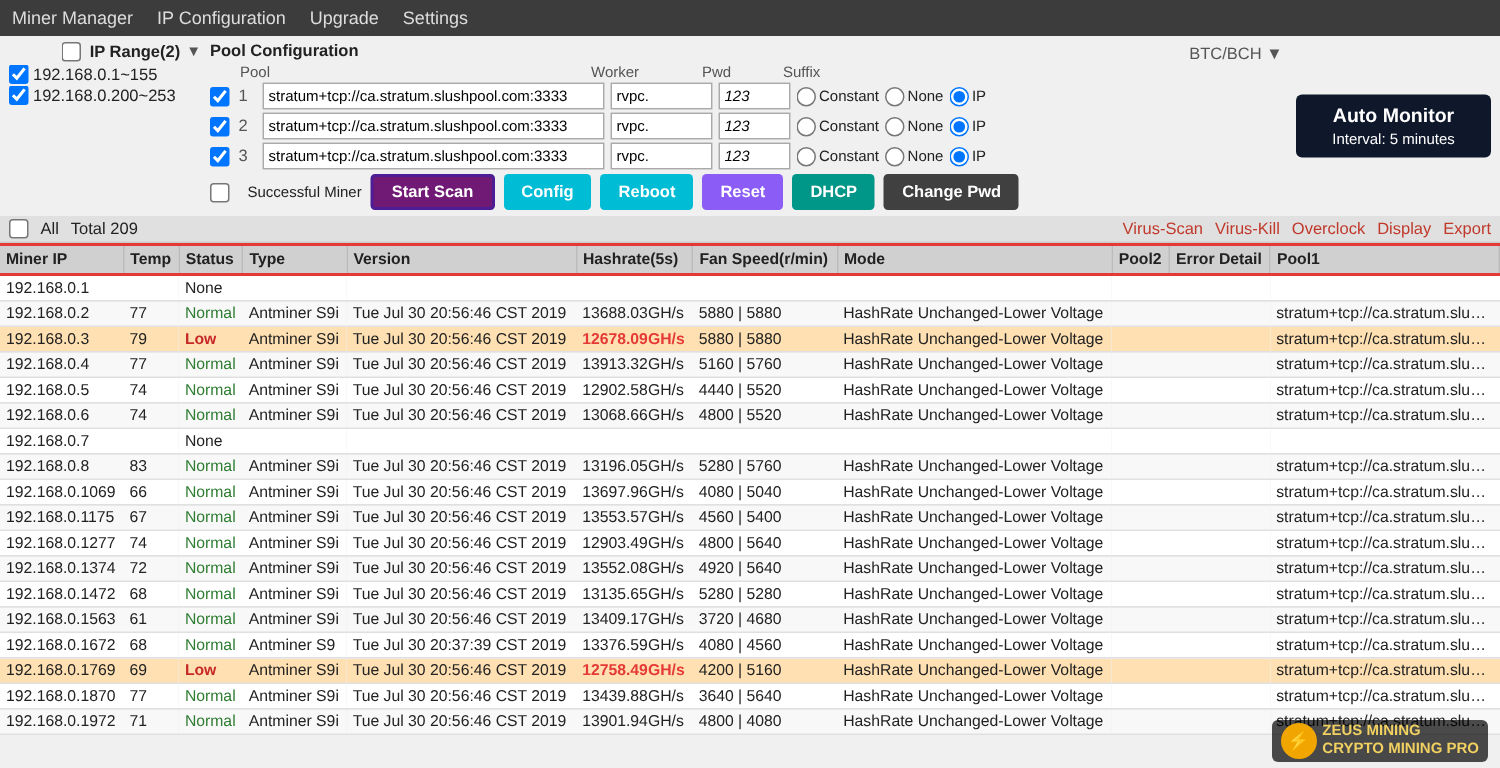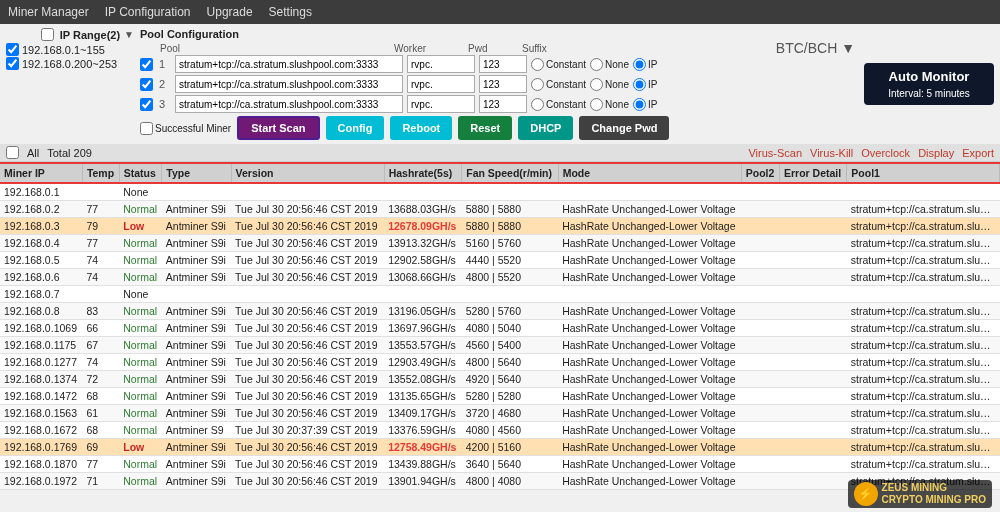--- a/index.html
+++ b/index.html
@@ -96,48 +96,49 @@
       font-size: 10px;
       background: white;
     }
     .pwd-input {
       width: 48px;
       height: 18px;
       border: 1px solid #aaa;
       padding: 4px 3px;
       font-size: 10px;
       background: white;
+      font-style: italic;
     }
     .suffix-options {
       display: flex;
       gap: 4px;
       align-items: center;
       font-size: 10px;
     }
     .suffix-options label { display: flex; align-items: center; gap: 2px; }
     .scan-row {
       display: flex;
       align-items: center;
       gap: 6px;
       margin-top: 3px;
     }
-    .scan-row label { font-size: 10px; display: flex; align-items: center; gap: 2px; }
+    .scan-row label { font-size: 10px; display: flex; align-items: center; gap: 12px; }
     .btn {
       height: 24px;
       padding: 0 12px;
       border: none;
       border-radius: 3px;
       cursor: pointer;
       font-size: 11px;
       font-weight: bold;
       color: white;
     }
     .btn-scan { background: #701a75; border: 2px solid #4c1d95; color: white; }
     .btn-cyan { background: #00bcd4; }
-    .btn-orange { background: #15803d; }
+    .btn-orange { background: #8b5cf6; }
     .btn-teal { background: #009688; }
     .btn-blue { background: #404040; }
     .auto-monitor-box {
       min-width: 130px;
       background: #0f172a;
       color: white;
       display: flex;
       flex-direction: column;
       align-items: center;
       justify-content: center;
@@ -329,21 +330,21 @@
         </label>
         <button class="btn btn-scan">Start Scan</button>
         <button class="btn btn-cyan">Config</button>
         <button class="btn btn-cyan">Reboot</button>
         <button class="btn btn-orange">Reset</button>
         <button class="btn btn-teal">DHCP</button>
         <button class="btn btn-blue">Change Pwd</button>
       </div>
     </div>
 
-    <div style="position:absolute; right:145px; top:6px; font-size:14px; color:#555;margin-top:10px;">BTC/BCH ▼</div>
+    <div style="position:absolute; right:145px; top:6px; font-size:11px; color:#555;">BTC/BCH ▼</div>
 
     <div class="auto-monitor-box" style="margin: 4px 6px; align-self: center;">
       <div class="label">Auto Monitor</div>
       <div class="interval">Interval: 5 minutes</div>
     </div>
   </div>
 
   <div class="toolbar-row">
     <input type="checkbox" style="">
     <span>All</span>

